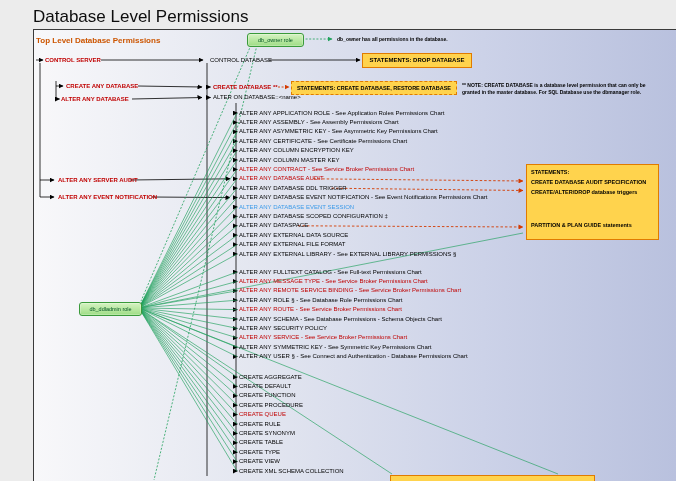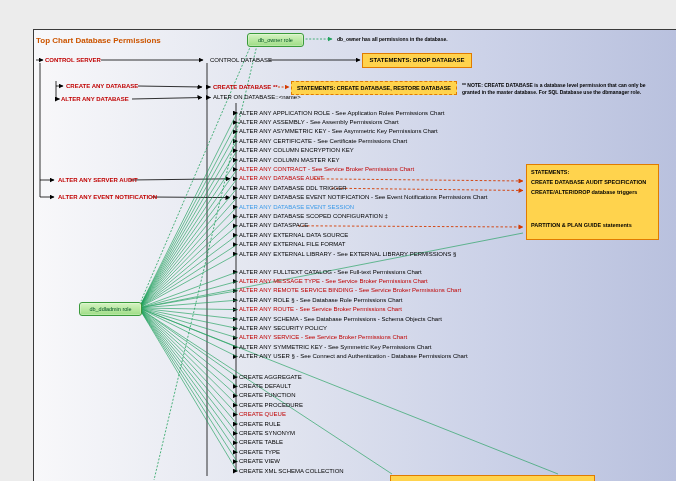--- a/index.html
+++ b/index.html
@@ -142,21 +142,22 @@
       <line x1="139" y1="308" x2="237" y2="461.6" stroke="#21a15c" stroke-width="0.65"></line>
       <line x1="139" y1="308" x2="237" y2="471" stroke="#21a15c" stroke-width="0.65"></line>
       <line x1="139" y1="308" x2="392" y2="474" stroke="#21a15c" stroke-width="0.65"></line>
       <line x1="139" y1="308" x2="558" y2="474" stroke="#21a15c" stroke-width="0.65"></line>
       <line x1="139" y1="308" x2="523" y2="233" stroke="#21a15c" stroke-width="0.65"></line>
       <line x1="302" y1="39" x2="332" y2="39" stroke="#21a15c" stroke-width="0.8" stroke-dasharray="2 1.6" marker-end="url(#ag)"></line>
       <line x1="251" y1="45" x2="141" y2="301" stroke="#21a15c" stroke-width="0.8" stroke-dasharray="2 1.6"></line>
       <line x1="257" y1="45" x2="154" y2="480" stroke="#21a15c" stroke-width="0.8" stroke-dasharray="2 1.6"></line>
     </svg>
 
-  <div class="abs subtitle">Top Chart Database Permissions</div>
+  <div class="abs page-title">Database Level Permissions</div>
+  <div class="abs subtitle">Top Level Database Permissions</div>
 
   <div class="green-box" style="left:247px;top:33px;width:55px;height:12px;line-height:12px;">db_owner role</div>
   <div class="abs note" style="left:337px;top:36px;">db_owner has all permissions in the database.</div>
 
   <div class="abs lbl red bold" style="left:45px;top:56.5px;">CONTROL SERVER</div>
   <div class="abs lbl" style="left:210px;top:56.5px;">CONTROL DATABASE</div>
   <div class="yellow-box" style="left:362px;top:53px;width:108px;height:13px;line-height:13px;font-size:6px;">STATEMENTS: DROP DATABASE</div>
 
   <div class="abs lbl red bold" style="left:66px;top:82.5px;">CREATE ANY DATABASE</div>
   <div class="abs lbl red bold" style="left:61px;top:95.5px;">ALTER ANY DATABASE</div>

